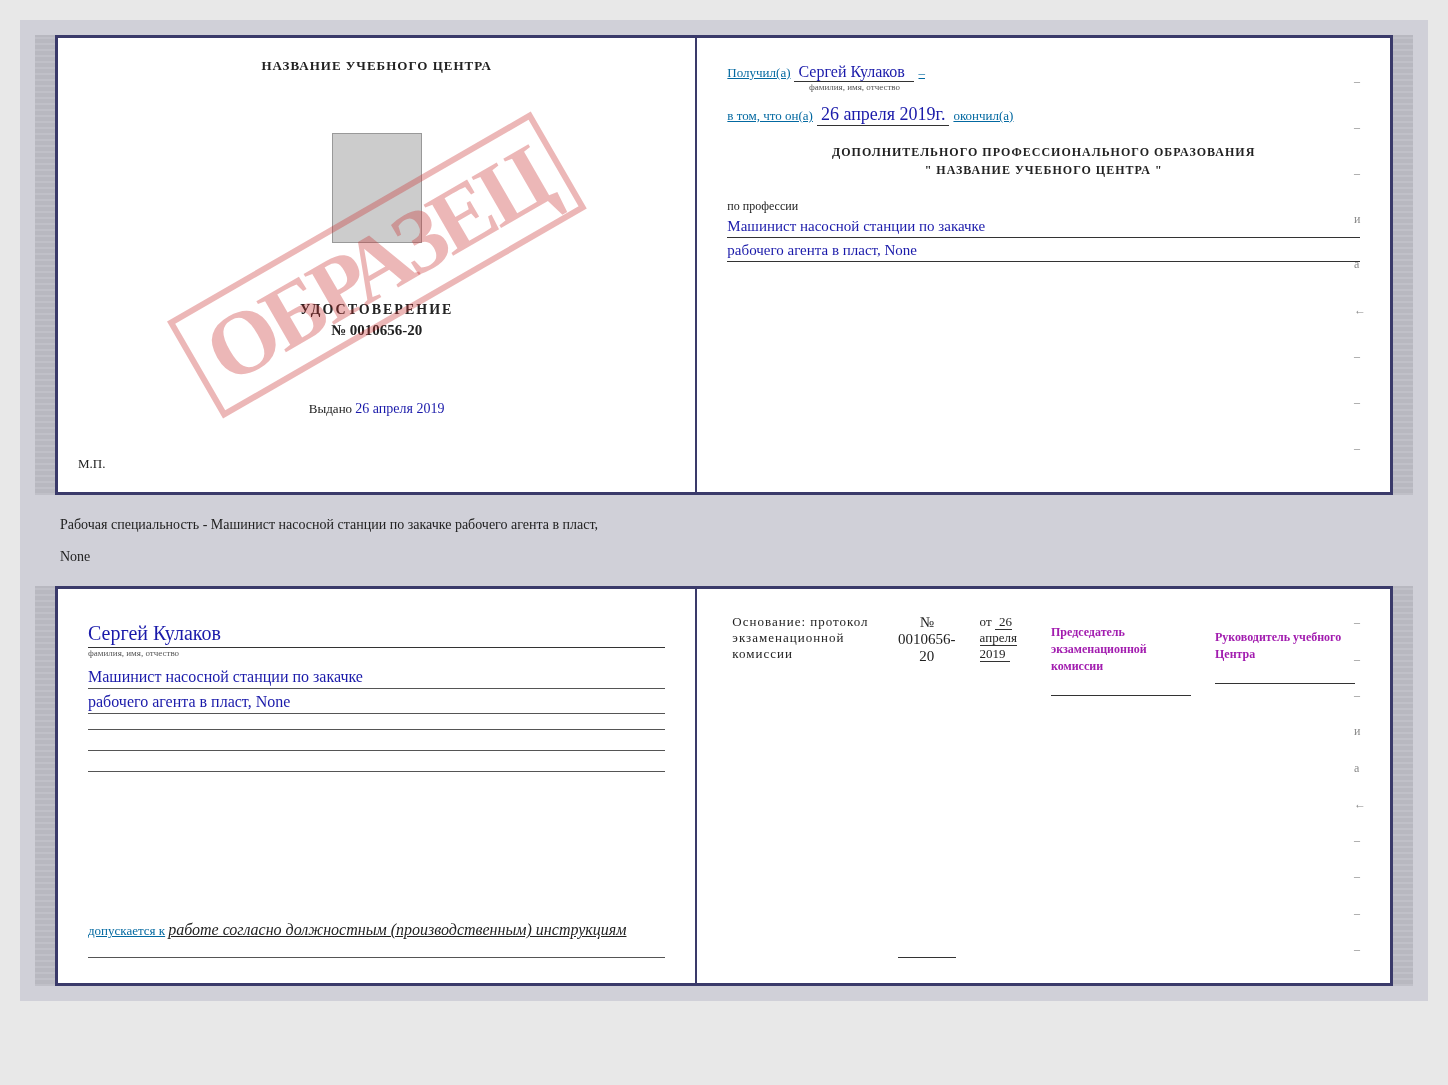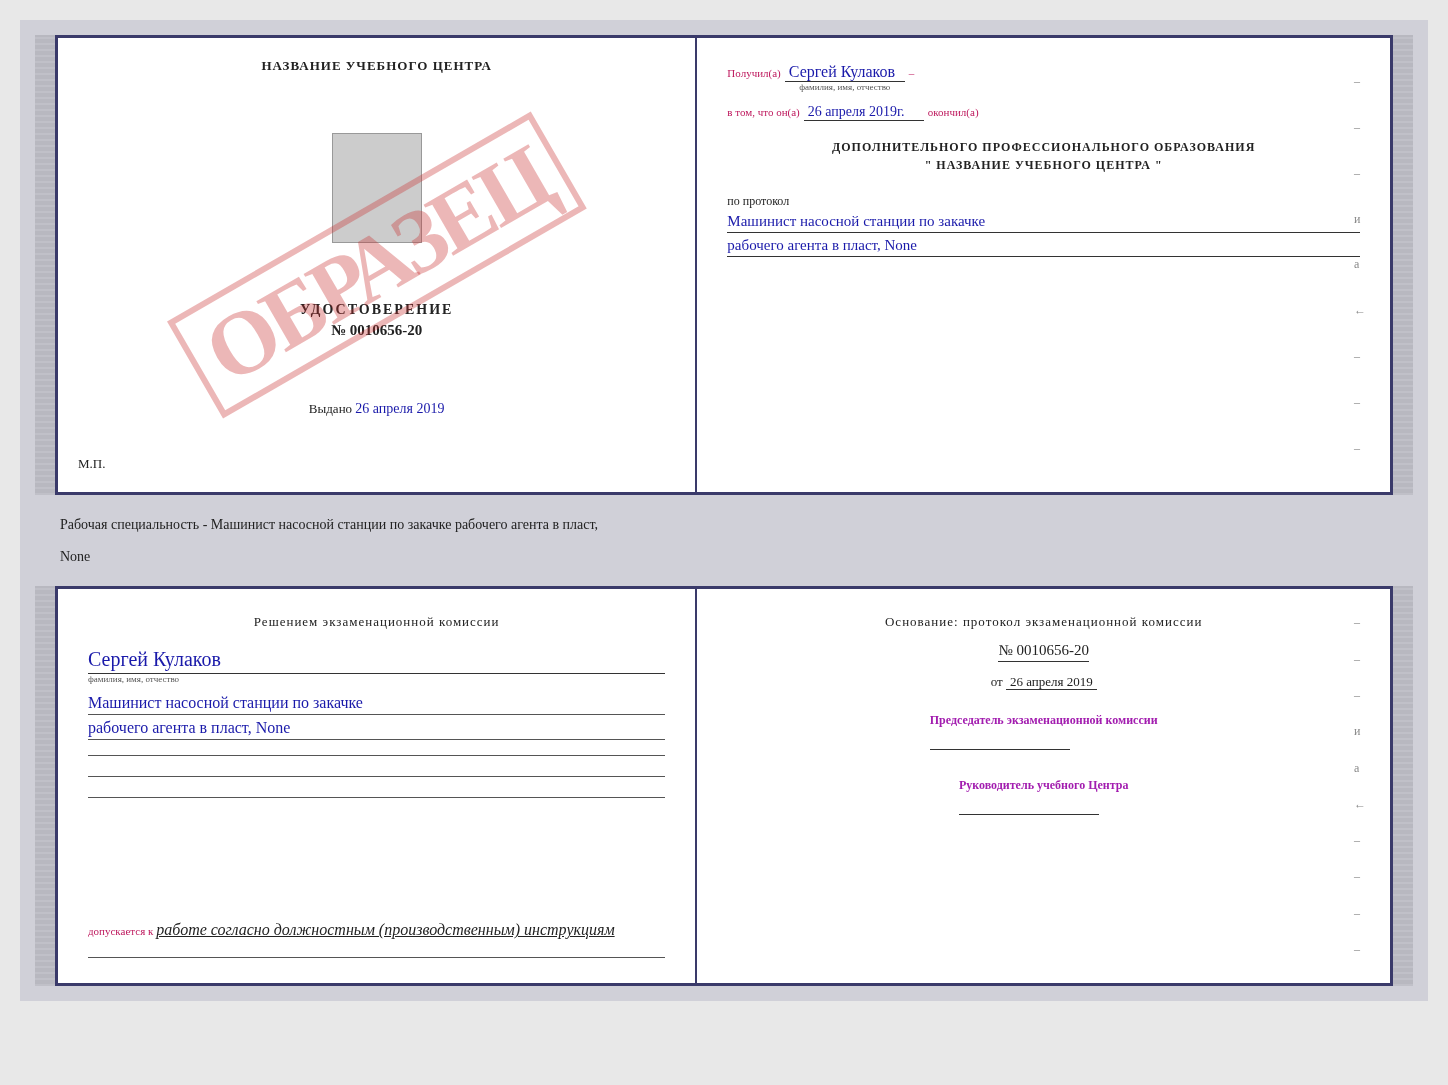--- a/index.html
+++ b/index.html
@@ -117,22 +117,23 @@
 
     
     .field-row {
       display: flex;
       align-items: baseline;
       flex-wrap: wrap;
       gap: 4px;
     }
 
     .field-label {
-      font-size: 11px;
-      color: #be185d;
+      font-size: 13px;
+      color: #0369a1;
+      text-decoration: underline;
     }
 
     .field-value-handwritten {
       font-family: 'Segoe Script', 'Brush Script MT', cursive;
       font-size: 16px;
       color: #1a1aaa;
       border-bottom: 1px solid #333;
       padding: 0 4px;
       min-width: 120px;
     }
@@ -191,24 +192,23 @@
       padding: 25px 30px;
       display: flex;
       flex-direction: column;
       gap: 10px;
     }
 
     .bottom-right {
       width: 52%;
       padding: 25px 35px;
       display: flex;
-      flex-direction: column;
-      gap: 12px;
-      position: relative;
-      align-items: center;
+      flex-direction: row;
+      gap: 24px;
+      position: relative;
     }
 
     .resheniem-text {
       font-size: 13px;
       letter-spacing: 1px;
       color: #222;
       text-align: center;
     }
 
     .name-handwritten-large {
@@ -380,31 +380,31 @@
           <span class="field-label">Получил(а)</span>
           <span style="display:inline-flex; flex-direction:column; align-items:center;">
             <span class="field-value-handwritten">Сергей Кулаков</span>
             <span class="field-subtext">фамилия, имя, отчество</span>
           </span>
           <span class="field-label"> – </span>
         </div>
 
         <div class="field-row">
           <span class="field-label">в том, что он(а)</span>
-          <span class="field-value-handwritten" style="font-size:14px;font-family:Liberation Serif, serif;">26 апреля 2019г.</span>
+          <span class="field-value-handwritten" style="font-size:18px;font-family:Liberation Serif, serif;">26 апреля 2019г.</span>
           <span class="field-label">окончил(а)</span>
         </div>
 
         <div class="autonomous-org-block">
           <div>ДОПОЛНИТЕЛЬНОГО ПРОФЕССИОНАЛЬНОГО ОБРАЗОВАНИЯ</div>
           <div>"  НАЗВАНИЕ УЧЕБНОГО ЦЕНТРА  "</div>
         </div>
 
         <div>
-          <span class="profession-label">по протокол</span>
+          <span class="profession-label">по профессии</span>
           <span class="profession-value">Машинист насосной станции по закачке</span>
           <span class="profession-value">рабочего агента в пласт, None</span>
         </div>
 
         <div class="dash-col">
           <span>–</span>
             <span>–</span>
             <span>–</span>
             <span>и</span>
             <span>а</span>
@@ -421,21 +421,20 @@
   <div style="padding: 4px 25px;">
     <div class="middle-text">Рабочая специальность - Машинист насосной станции по закачке рабочего агента в пласт,</div>
     <div class="middle-text">None</div>
   </div>
 
   <div class="bottom-doc-outer">
     <div class="spine-left"></div>
     <div class="bottom-document" style="flex:1; margin: 0 20px;">
 
       <div class="bottom-left">
-        <div class="resheniem-text">Решением экзаменационной комиссии</div>
 
         <div style="margin-top:8px;">
           <div class="name-handwritten-large">Сергей Кулаков</div>
           <div class="name-subtext">фамилия, имя, отчество</div>
         </div>
 
 
         <div>
           <span class="qualification-handwritten">Машинист насосной станции по закачке</span>
           <span class="qualification-handwritten" style="margin-top:4px;">рабочего агента в пласт, None</span>

